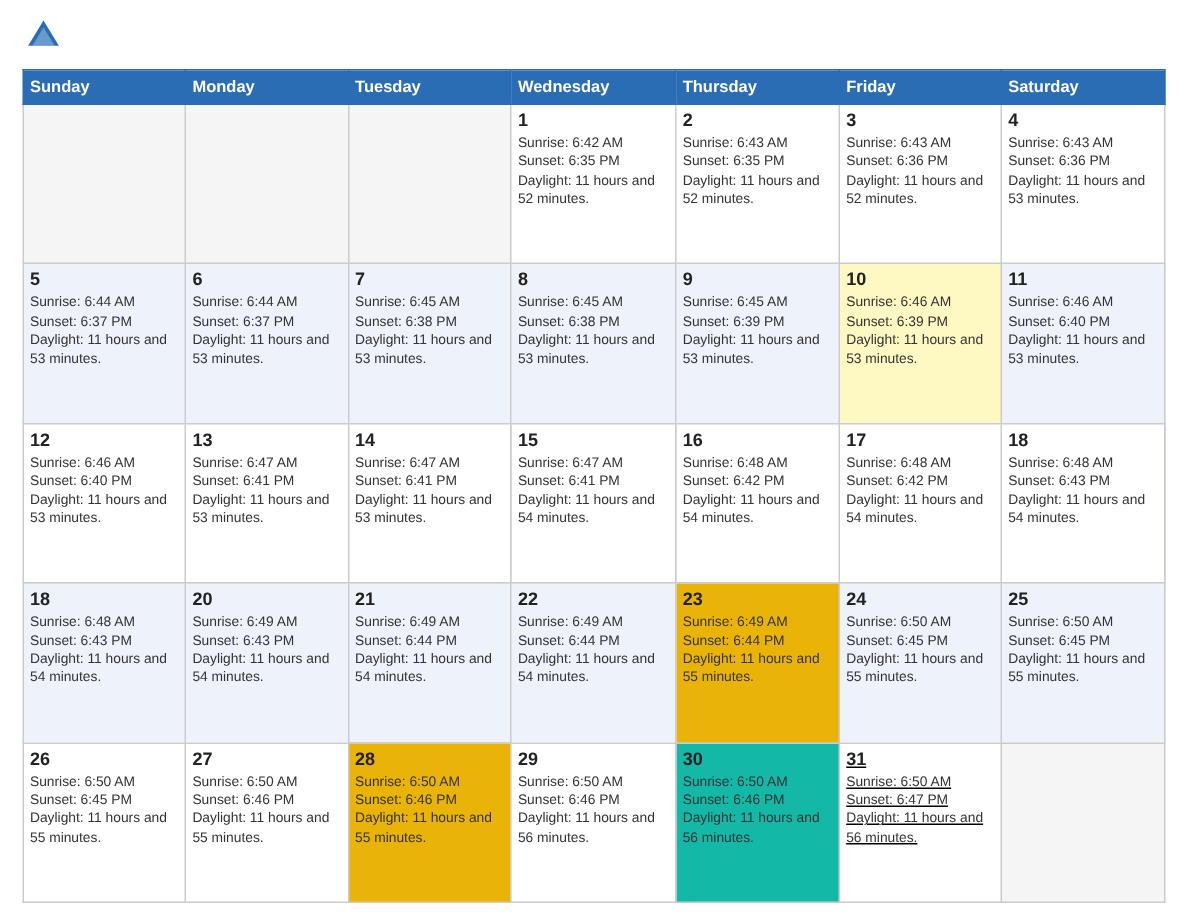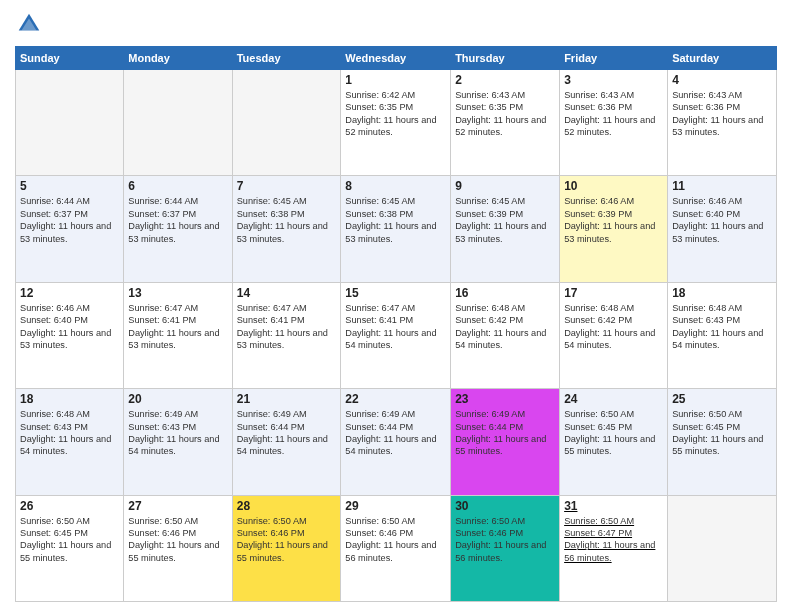--- a/index.html
+++ b/index.html
@@ -267,21 +267,21 @@
             <div class="day-info" style="white-space: pre-line;">Sunrise: 6:49 AM
 Sunset: 6:44 PM
 Daylight: 11 hours and 54 minutes.</div>
           </td>
           <td style="background: rgb(238, 242, 250);">
             <div class="day-number">22</div>
             <div class="day-info" style="white-space: pre-line;">Sunrise: 6:49 AM
 Sunset: 6:44 PM
 Daylight: 11 hours and 54 minutes.</div>
           </td>
-          <td style="background: #d946ef;">
+          <td style="background: #eab308;">
             <div class="day-number">23</div>
             <div class="day-info" style="white-space: pre-line;">Sunrise: 6:49 AM
 Sunset: 6:44 PM
 Daylight: 11 hours and 55 minutes.</div>
           </td>
           <td style="background: rgb(238, 242, 250);">
             <div class="day-number">24</div>
             <div class="day-info" style="white-space: pre-line;">Sunrise: 6:50 AM
 Sunset: 6:45 PM
 Daylight: 11 hours and 55 minutes.</div>
@@ -299,21 +299,21 @@
             <div class="day-info" style="white-space: pre-line;">Sunrise: 6:50 AM
 Sunset: 6:45 PM
 Daylight: 11 hours and 55 minutes.</div>
           </td>
           <td style="background: rgb(255, 255, 255);">
             <div class="day-number">27</div>
             <div class="day-info" style="white-space: pre-line;">Sunrise: 6:50 AM
 Sunset: 6:46 PM
 Daylight: 11 hours and 55 minutes.</div>
           </td>
-          <td style="background: #fde047;">
+          <td style="background: #eab308;">
             <div class="day-number">28</div>
             <div class="day-info" style="white-space: pre-line;">Sunrise: 6:50 AM
 Sunset: 6:46 PM
 Daylight: 11 hours and 55 minutes.</div>
           </td>
           <td style="background: rgb(255, 255, 255); margin-left: 33px;">
             <div class="day-number">29</div>
             <div class="day-info" style="white-space: pre-line;">Sunrise: 6:50 AM
 Sunset: 6:46 PM
 Daylight: 11 hours and 56 minutes.</div>

